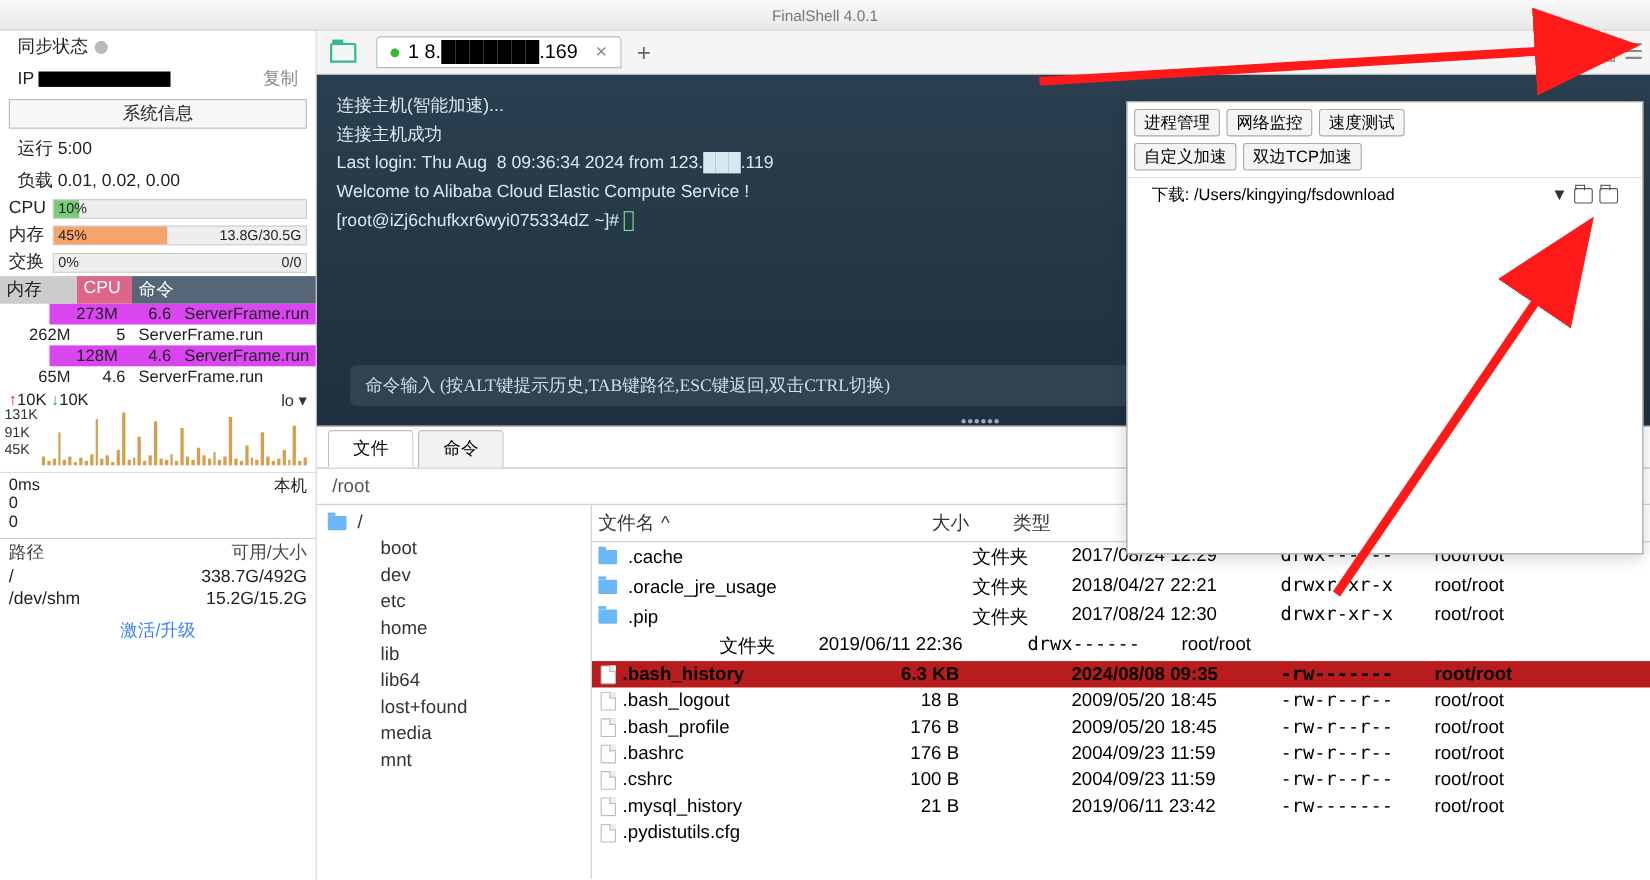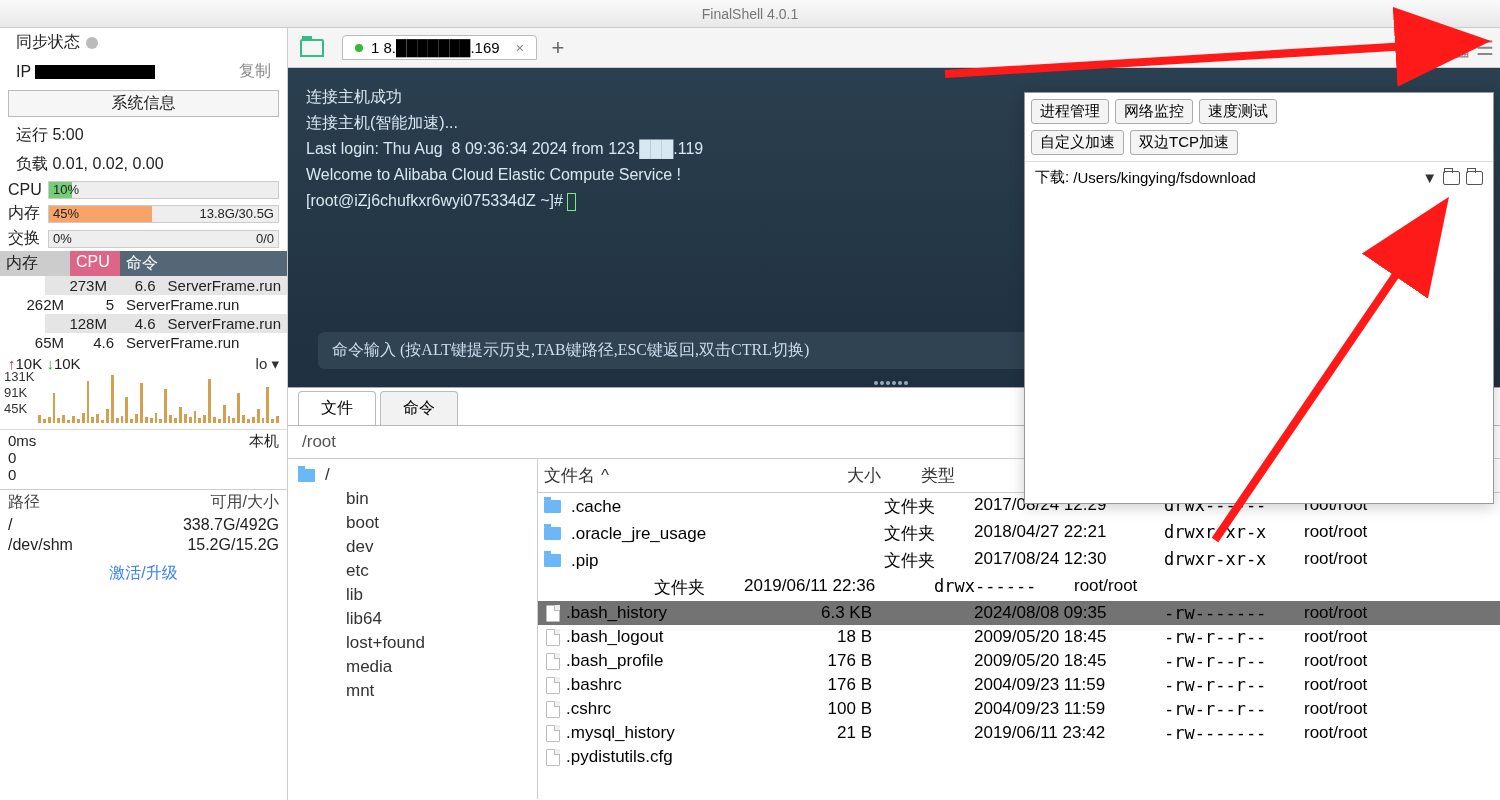--- a/index.html
+++ b/index.html
@@ -20,42 +20,42 @@
 .metric .pct { position:absolute; left:4px; font-size:13px; }
 .metric .rhs { position:absolute; right:4px; font-size:13px; }
 .proc-head { display:flex; background:#ddd; }
 .proc-head div:nth-child(1){width:70px;background:#ccc;padding:2px 6px;}
 .proc-head div:nth-child(2){width:50px;background:#d68;color:#fff;padding:2px 6px;}
 .proc-head div:nth-child(3){flex:1;background:#567;color:#fff;padding:2px 6px;}
 .proc-row { display:flex; font-size:15px; }
 .proc-row div:nth-child(1){width:70px;text-align:right;padding:1px 6px;}
 .proc-row div:nth-child(2){width:50px;text-align:right;padding:1px 6px;}
 .proc-row div:nth-child(3){flex:1;padding:1px 6px;}
-.proc-row.odd { background:#e5e5e5;margin-left:45px; }
+.proc-row.odd { background:#d946ef;margin-left:45px; }
 .net { padding:3px 8px; font-size:15px; }
 .net .up { color:#c33; }
 .net .dn { color:#3a3; }
 .net .if { float:right; color:#333; }
 .mini-graph { height:48px; padding:0 8px; position:relative; }
 .mini-graph .bars { position:absolute; bottom:0; left:38px; right:8px; height:48px; display:flex; align-items:flex-end; gap:2px; }
 .mini-graph .bars span { width:3px; background:#d4a050; }
 .yticks { position:absolute; left:4px; top:-6px; font-size:13px; color:#333; line-height:16px; }
 .latency { padding:2px 8px; font-size:15px; border-top:1px solid #ddd; margin-top:6px; }
 .disk-h { display:flex; padding:2px 8px; color:#444; border-top:1px solid #ccc; margin-top:4px; }
 .disk-h div:nth-child(1){flex:1;} .disk-h div:nth-child(2){width:130px;text-align:right;}
 .disk-r { display:flex; padding:1px 8px; }
 .disk-r div:nth-child(1){flex:1;} .disk-r div:nth-child(2){width:130px;text-align:right;}
 .activate { text-align:center; padding:8px; color:#3b82f6; }
 
 
 .main { position:absolute; left:288px; top:28px; right:0; height:772px; background:#fff; }
 .tab-strip { height:40px; border-bottom:1px solid #ccc; display:flex; align-items:center; padding:0 6px; background:#f5f5f5; }
 .open-icn { width:24px; height:18px; display:inline-block; border:2px solid #3b8; border-radius:2px 2px 0 0; margin:0 18px 0 6px; position:relative; }
 .open-icn::before{content:"";position:absolute;top:-5px;left:0;width:10px;height:5px;background:#3b8;}
-.tab { padding:3px 12px; background:#fff; border:1px solid #bbb; border-radius:4px 4px 0 0; display:flex; align-items:center; gap:8px; font-size:15px; }
+.tab { padding:3px 12px; background:#fff; border:1px solid #bbb; border-radius:4px 4px 0 0; display:flex; align-items:center; gap:8px; font-size:18px; }
 .tab .dot { width:8px; height:8px; border-radius:50%; background:#3b3; }
 .tab .x { color:#888; margin-left:8px; }
 .plus { margin-left:14px; font-size:22px; color:#666; }
 .rgrid { margin-left:auto; display:flex; gap:6px; color:#888; font-size:20px; }
 .term { background:linear-gradient(#2a3f4f,#1f3040); color:#d8e8f0; font-family:Menlo,Consolas,monospace; font-size:16px; padding:16px 18px; height:320px; position:relative; border-bottom:1px solid #aaa; }
 .term .line { line-height:26px; white-space:pre; }
 .term .cmd-box { position:absolute; bottom:18px; left:30px; right:30px; background:rgba(50,70,85,.85); border-radius:6px; padding:8px 14px; color:#cde; font-family:-apple-system; }
 .term .gripper { position:absolute; bottom:2px; left:50%; width:40px; height:4px; margin-left:-20px; display:flex; gap:2px; }
 .term .gripper span{width:4px;height:4px;background:#9ab;border-radius:50%;}
 
@@ -67,30 +67,30 @@
 .tree { width:250px; border-right:1px solid #ccc; font-size:17px; color:#333; padding:4px 0; overflow:hidden; }
 .tree .rt { padding:2px 10px; display:flex; align-items:center; gap:6px; }
 .tree .ch { padding:2px 10px 2px 58px; }
 .ficon { display:inline-block; width:17px; height:13px; background:#6cb7f5; border-radius:1px; position:relative; margin-right:4px; }
 .ficon::before{content:"";position:absolute;top:-3px;left:0;width:7px;height:3px;background:#6cb7f5;}
 .files { flex:1; font-size:17px; overflow:hidden; }
 .files .head { display:flex; border-bottom:1px solid #ccc; color:#333; padding:3px 0;gap:28px; }
 .files .head div{padding:2px 6px;}
 .files .frow { display:flex; padding:1px 0; }
 .files .frow div{padding:1px 6px;}
-.files .frow.sel { background:#737373; }
+.files .frow.sel { background:#b91c1c;font-weight:bold; }
 .c1{width:230px;display:flex;align-items:center;gap:6px;} .c2{width:110px;text-align:right;} .c3{width:90px;} .c4{width:190px;} .c5{width:140px;font-family:Menlo,monospace;} .c6{width:110px;}
 .docicon{display:inline-block;width:14px;height:17px;border:1px solid #bbb;border-radius:1px;background:#fff;position:relative;margin-left:2px;}
 .docicon::after{content:"";position:absolute;right:-1px;top:-1px;width:5px;height:5px;background:#eee;border-left:1px solid #bbb;border-bottom:1px solid #bbb;}
 
 
 .panel { position:absolute; right:6px; top:92px; width:470px; background:#fff; border:1px solid #999; box-shadow:0 3px 14px rgba(0,0,0,.2); z-index:50; font-size:15px; }
 .panel .btns { padding:6px; display:flex; gap:6px; flex-wrap:wrap; }
 .panel .btns button { padding:2px 8px; border:1px solid #aaa; background:#f4f4f4; border-radius:3px; font-size:15px; }
-.panel .dl { padding:6px 10px; border-top:1px solid #ddd; display:flex; align-items:center; gap:0; }
+.panel .dl { padding:6px 22px; border-top:1px solid #ddd; display:flex; align-items:center; gap:0; }
 .panel .dl .tri{margin-left:auto;color:#333;}
 .panel .dl .ficn{width:17px;height:14px;border:1.5px solid #555;border-radius:2px;display:inline-block;margin-left:6px;position:relative;}
 .panel .dl .ficn::before{content:"";position:absolute;top:-4px;left:0;width:7px;height:4px;border:1.5px solid #555;border-bottom:none;}
 .panel .blank { height:310px; }
 
 
 .ar { position:absolute; z-index:100; pointer-events:none; }
 .ar svg { overflow:visible; }
 </style>
 </head>
@@ -247,22 +247,22 @@
         <span class="x">×</span>
       </div>
     <span class="plus">+</span>
     <span class="rgrid">
         <span>▦</span>
         <span>☰</span>
       </span>
   </div>
 
   <div class="term">
+    <div class="line">连接主机(智能加速)...</div>
     <div class="line">连接主机成功</div>
-    <div class="line">连接主机(智能加速)...</div>
     <div class="line">Last login: Thu Aug  8 09:36:34 2024 from 123.███.119</div>
     <div class="line"></div>
     <div class="line">Welcome to Alibaba Cloud Elastic Compute Service !</div>
     <div class="line"></div>
     <div class="line"><span>[root@iZj6chufkxr6wyi075334dZ ~]# </span><span style="display:inline-block;width:9px;height:18px;border:1px solid #7e7;vertical-align:middle"></span></div>
     <div class="cmd-box">命令输入 (按ALT键提示历史,TAB键路径,ESC键返回,双击CTRL切换)</div>
     <div class="gripper">
         <span></span>
         <span></span>
         <span></span>
@@ -277,24 +277,24 @@
     <div class="t">命令</div>
   </div>
   <div class="path">/root</div>
   <div class="fs">
     <div class="tree">
       <div class="rt">
           <span class="ficon"></span>
           <span>/</span>
         </div>
       <div id="tree">
-          <div class="ch">bin</div>
           <div class="ch">boot</div>
           <div class="ch">dev</div>
           <div class="ch">etc</div>
+          <div class="ch">home</div>
           <div class="ch">lib</div>
           <div class="ch">lib64</div>
           <div class="ch">lost+found</div>
           <div class="ch">media</div>
           <div class="ch">mnt</div>
         </div>
     </div>
     <div class="files">
       <div class="head">
         <div class="c1">

